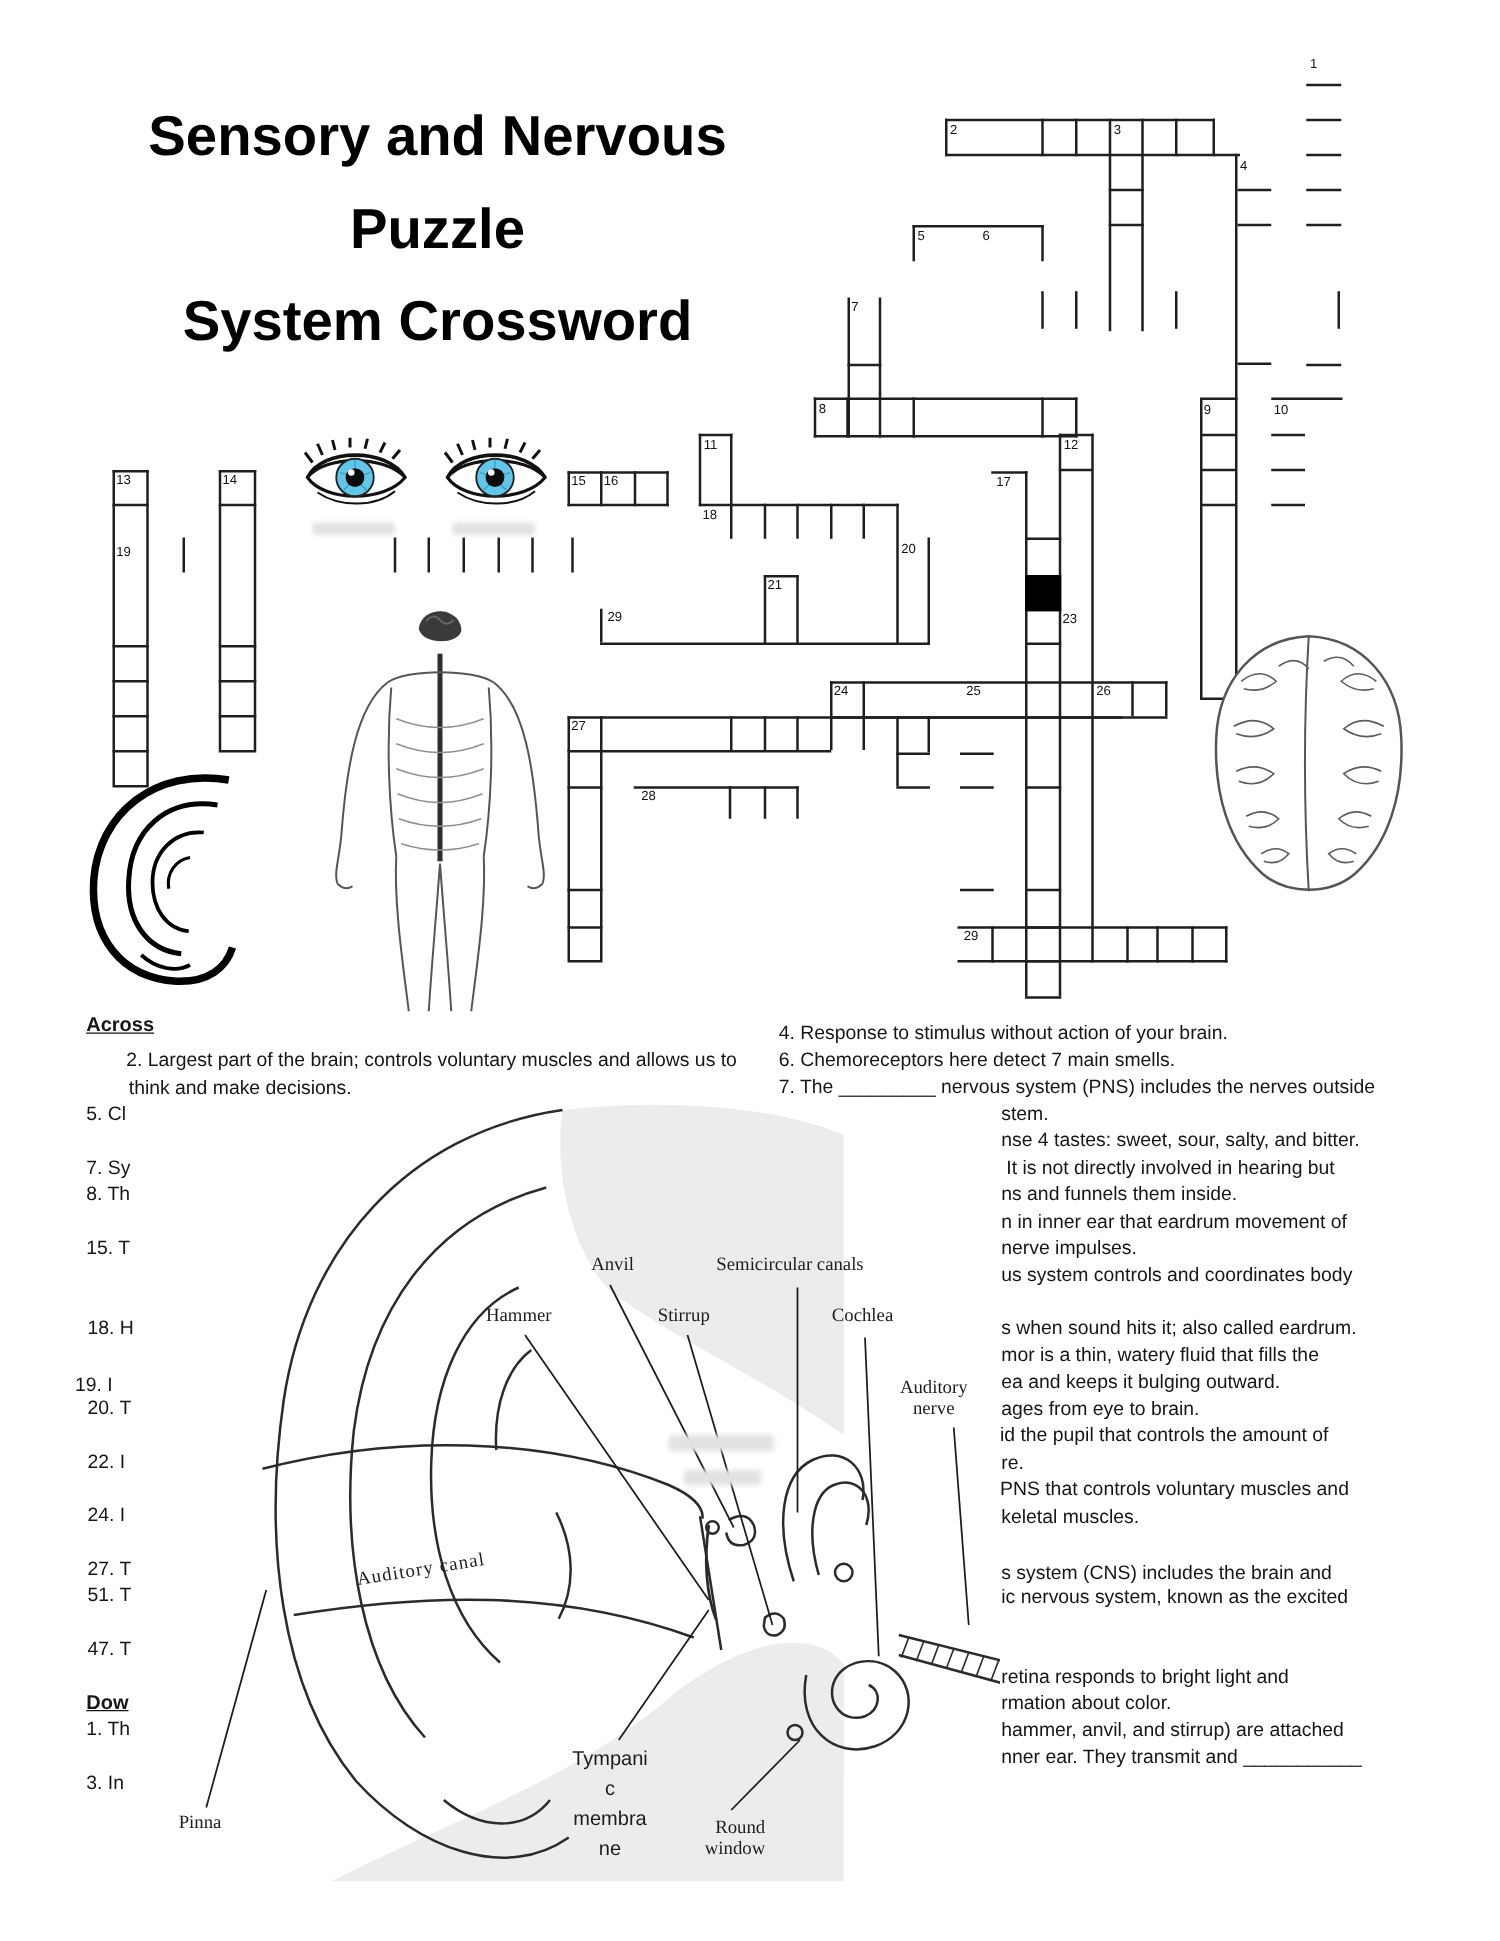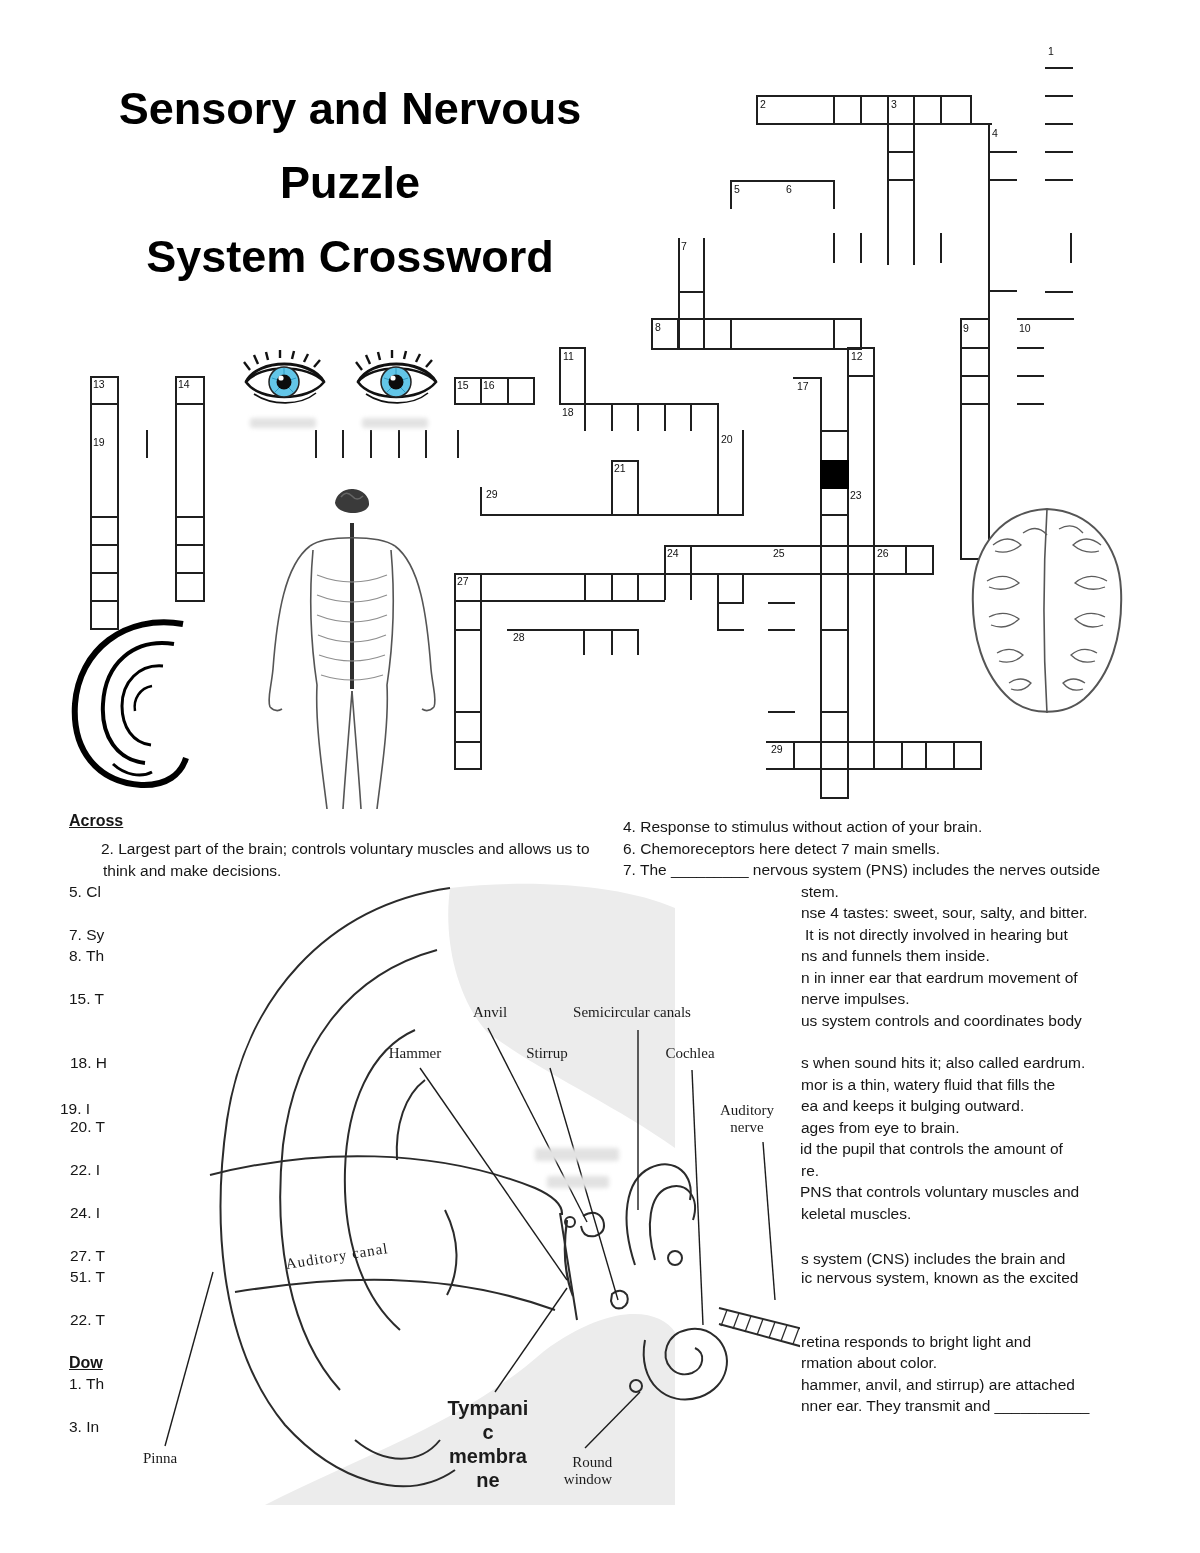--- a/index.html
+++ b/index.html
@@ -14,21 +14,21 @@
   .seg{position:absolute;background:#1f1f1f;}
   .gnum{position:absolute;font-size:10.5px;line-height:11px;color:#111;}
   .bcell{position:absolute;background:#000;}
   
   .clue{position:absolute;font-size:15.5px;line-height:18px;white-space:nowrap;color:#161616;}
   .clue.bu{font-weight:bold;text-decoration:underline;font-size:16px;}
   
   #earDiagram{left:115px;top:880px;width:685px;height:625px;}
   .dlabel{position:absolute;font-family:"Liberation Serif",serif;font-size:15px;color:#1c1c1c;
           transform:translateX(-50%);white-space:nowrap;}
-  .dlabel.bold{font-family:"Liberation Sans",sans-serif;font-weight:bold;font-size:20px;}
+  .dlabel.bold{font-family:"Liberation Sans",sans-serif;font-weight:normal;font-size:16px;}
   .ghost{position:absolute;background:#e2e2e2;filter:blur(2px);border-radius:3px;}
   svg{position:absolute;left:0;top:0;}
 </style>
 </head>
 <body>
 
 <div class="abs" id="title">
   <div>Sensory and Nervous</div>
   <div>Puzzle</div>
   <div>System Crossword</div>
@@ -395,21 +395,21 @@
     <div class="clue" style="left: 69px; top: 926px;">7. Sy</div>
     <div class="clue" style="left: 69px; top: 947px;">8. Th</div>
     <div class="clue" style="left: 69px; top: 990px;">15. T</div>
     <div class="clue" style="left: 70px; top: 1054px;">18. H</div>
     <div class="clue" style="left: 60px; top: 1076px; margin-top: 24px;">19. I</div>
     <div class="clue" style="left: 70px; top: 1118px;">20. T</div>
     <div class="clue" style="left: 70px; top: 1161px;">22. I</div>
     <div class="clue" style="left: 70px; top: 1204px;">24. I</div>
     <div class="clue" style="left: 70px; top: 1247px;">27. T</div>
     <div class="clue" style="left: 70px; top: 1268px;">51. T</div>
-    <div class="clue" style="left: 70px; top: 1311px;">22. T</div>
+    <div class="clue" style="left: 70px; top: 1311px;">47. T</div>
     <div class="clue bu" style="left: 69px; top: 1354px;">Dow</div>
     <div class="clue" style="left: 69px; top: 1375px;">1. Th</div>
     <div class="clue" style="left: 69px; top: 1418px;">3. In</div>
   </div>
 <div class="abs" id="cluesRight">
     <div class="clue" style="left: 623px; top: 818px;">4. Response to stimulus without action of your brain.</div>
     <div class="clue" style="left: 623px; top: 840px;">6. Chemoreceptors here detect 7 main smells.</div>
     <div class="clue" style="left: 623px; top: 861px;">7. The _________ nervous system (PNS) includes the nerves outside</div>
     <div class="clue" style="left: 801px; top: 883px;">stem.</div>
     <div class="clue" style="left: 801px; top: 904px;">nse 4 tastes: sweet, sour, salty, and bitter.</div>

